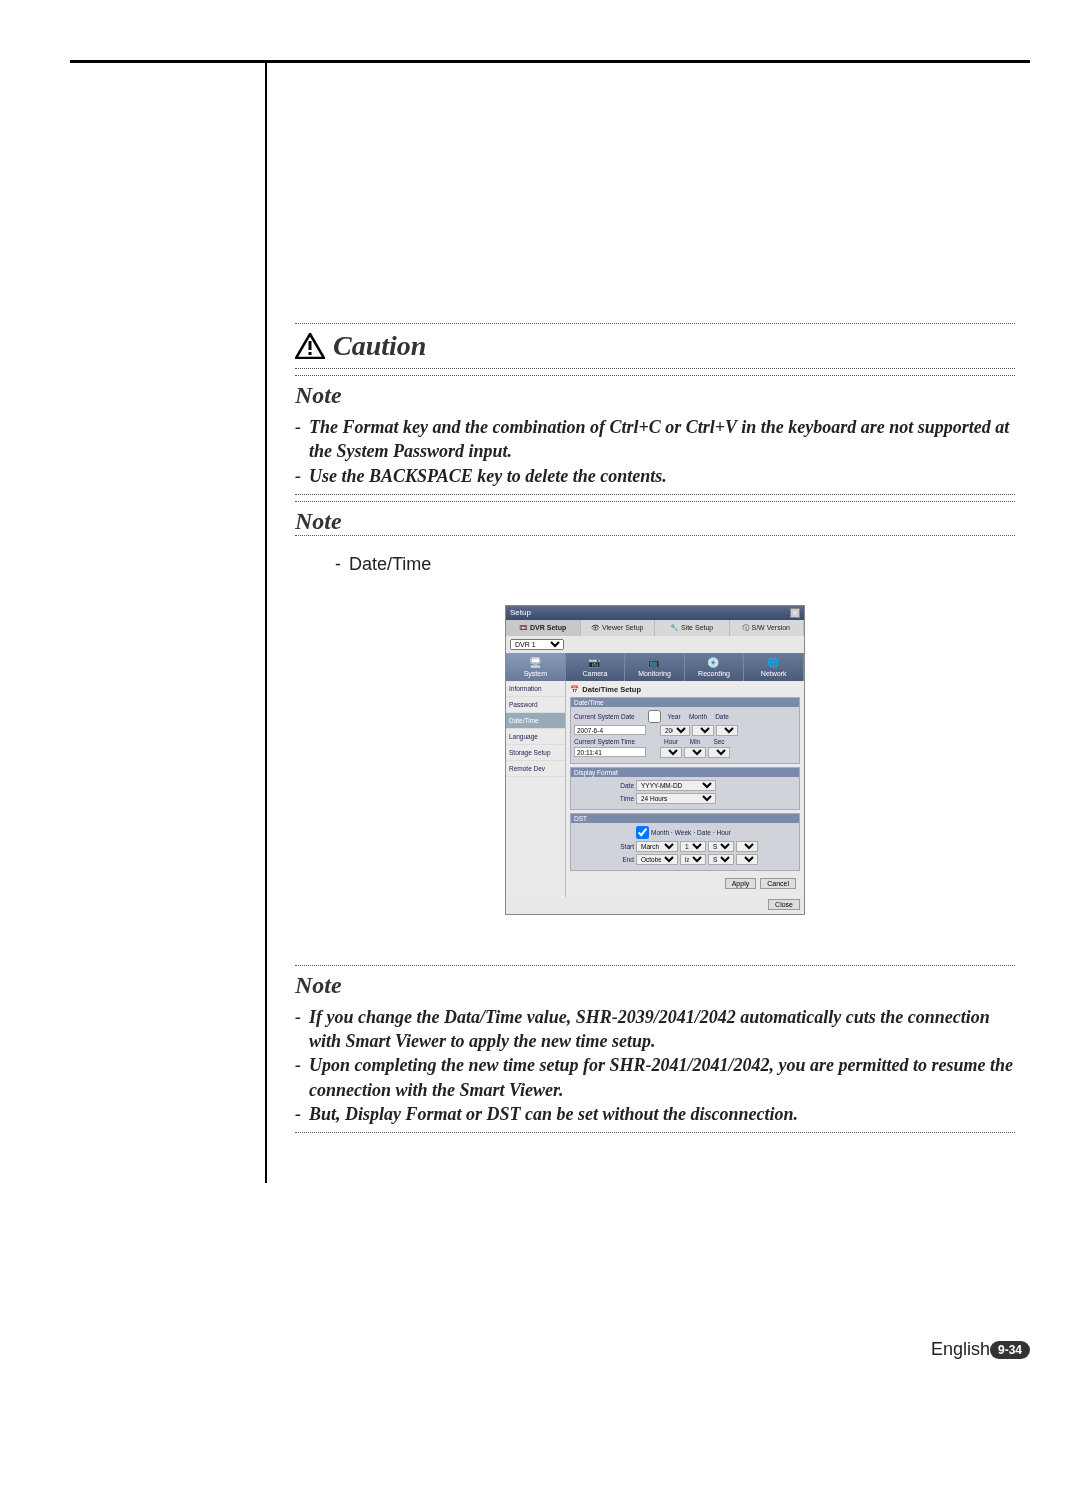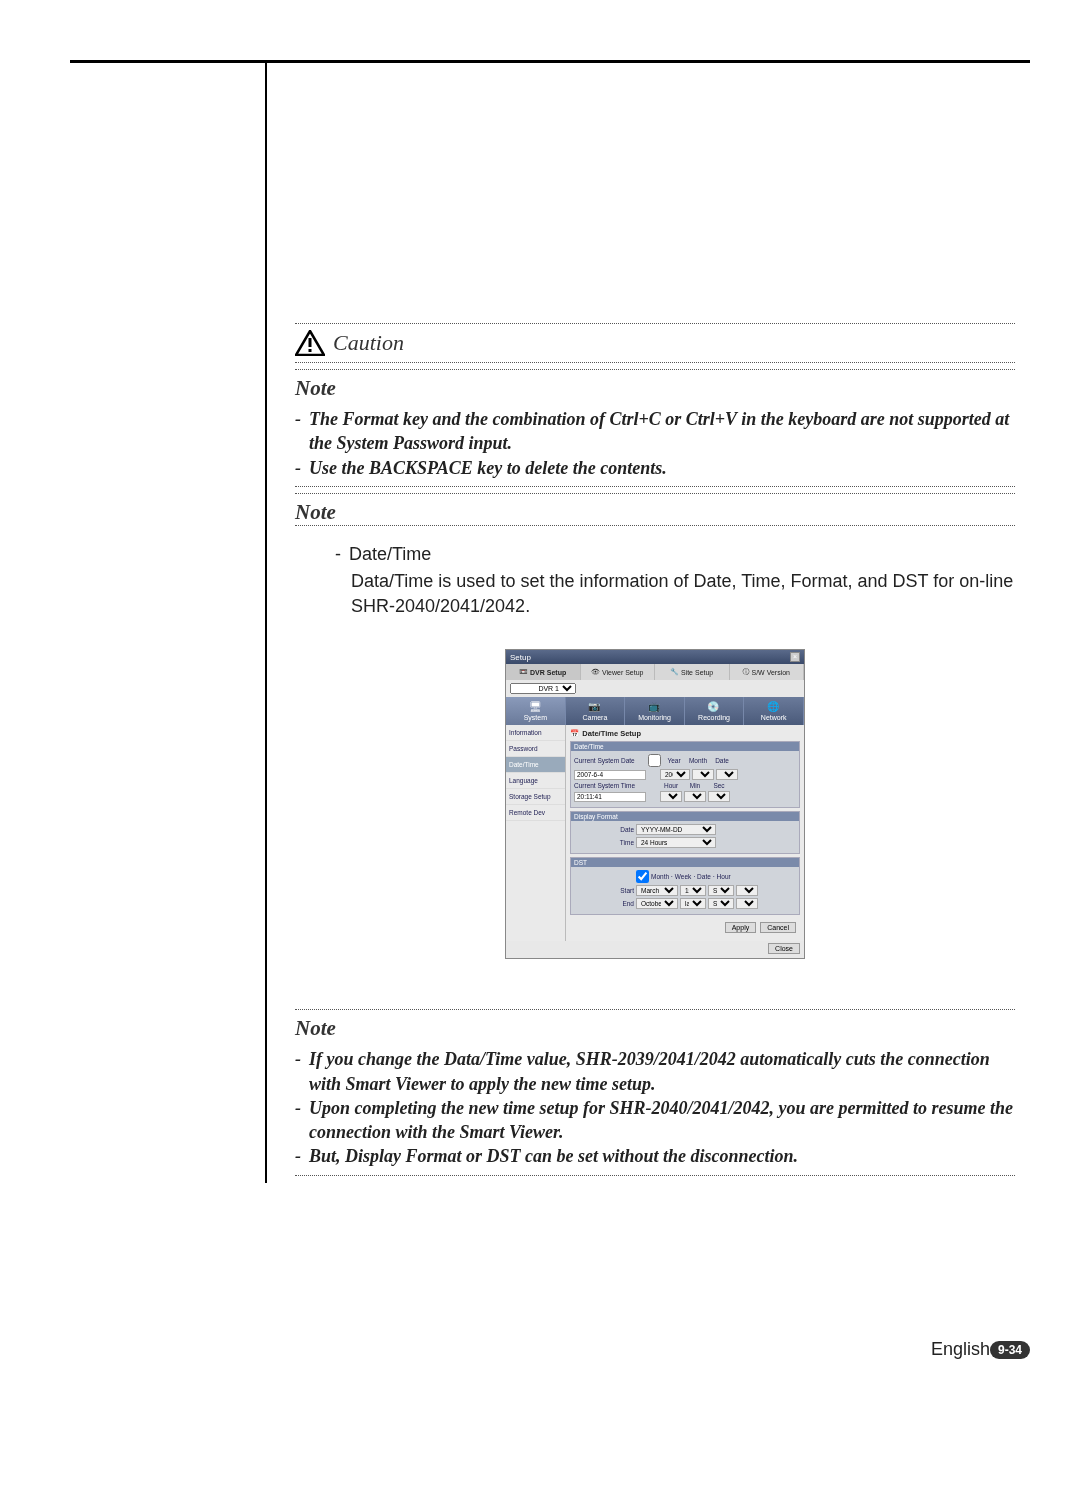--- a/index.html
+++ b/index.html
@@ -39,22 +39,22 @@
     margin: 0;
     width: 720px;
   }
   .callout-head {
     display: flex;
     align-items: center;
     gap: 8px;
     margin-top: 6px;
     margin-bottom: 0;
   }
-  .caution-head { font-style: italic; font-weight: normal; font-size: 22px; color: #333; font-family: "Times New Roman", serif; }
-  .note-head { font-style: italic; font-weight: bold; font-size: 21px; color: #333; font-family: "Times New Roman", serif; }
+  .caution-head { font-style: italic; font-weight: bold; font-size: 28px; color: #333; font-family: "Times New Roman", serif; }
+  .note-head { font-style: italic; font-weight: bold; font-size: 24px; color: #333; font-family: "Times New Roman", serif; }
   .warn-icon { width: 30px; height: 26px; }
   .body-italic {
     font-family: "Times New Roman", serif;
     font-style: italic;
     font-weight: bold;
     font-size: 18px;
     color: #222;
     margin: 6px 0;
     line-height: 1.35;
   }
@@ -81,21 +81,21 @@
     display: flex;
     justify-content: space-between;
     align-items: center;
     font-size: 8px;
   }
   .ss-close { width:10px; height:10px; background:#ccc; border:1px solid #888; text-align:center; line-height:8px; font-size:7px;}
   .ss-tabs { display:flex; background:#d8d8d8; }
   .ss-tab { flex:1; text-align:center; padding:3px 2px; border-right:1px solid #bbb; font-size:7px; display:flex; align-items:center; justify-content:center; gap:2px;}
   .ss-tab.active { background:#c8c8c8; font-weight:bold; }
   .ss-dvrsel { padding:3px 4px; background:#e8e8e8; }
-  .ss-dvrsel select { font-size:7px; width:66px;text-align:right; }
+  .ss-dvrsel select { font-size:7px; width:54px; }
   .ss-cat { display:flex; background: linear-gradient(#6a7a9a,#4a5a7a); }
   .ss-cat .c { flex:1; text-align:center; color:#fff; font-size:7px; padding:4px 0; border-right:1px solid #7788aa;}
   .ss-cat .c .ico { display:block; height:12px; margin-bottom:1px; font-size:10px; }
   .ss-cat .c.sel { background: linear-gradient(#8a9aba,#6a7a9a); }
   .ss-main { display:flex; min-height:170px; }
   .ss-side { width:60px; background:#eaeaea; border-right:1px solid #bbb; }
   .ss-side .sitem { padding:4px 3px; border-bottom:1px solid #ddd; font-size:6.5px; color:#225; }
   .ss-side .sitem.sel { background:#9ab; color:#fff; }
   .ss-panel { flex:1; background:#eaeaea; padding:4px; }
   .ss-panel .phead { font-weight:bold; font-size:7.5px; margin-bottom:3px; display:flex; align-items:center; gap:3px;}
@@ -162,21 +162,20 @@
     <div class="callout-head">
       <span class="note-head">Note</span>
     </div>
     <hr class="dotted-hr">
 
     <div class="plain-block">
       <div class="li">
           <span class="dash">-</span>
           <span class="title">Date/Time</span>
         </div>
-      <div class="desc">Data/Time is used to set the information of Date, Time, Format, and DST for on-line SHR-2040/2041/2042.</div>
     </div>
 
     <div class="screenshot-wrap">
       <div class="screenshot">
         <div class="ss-titlebar">
           <span>Setup</span>
           <span class="ss-close">×</span>
         </div>
         <div class="ss-tabs">
           <div class="ss-tab active">
@@ -304,21 +303,21 @@
     <div class="callout-head">
       <span class="note-head">Note</span>
     </div>
     <div class="body-italic">
       <div class="li">
           <span class="dash">-</span>
           <span class="txt">If you change the Data/Time value, SHR-2039/2041/2042 automatically cuts the connection with Smart Viewer to apply the new time setup.</span>
         </div>
       <div class="li">
           <span class="dash">-</span>
-          <span class="txt">Upon completing the new time setup for SHR-2040/2041/2042, you are permitted to resume the connection with the Smart Viewer.</span>
+          <span class="txt">Upon completing the new time setup for SHR-2041/2041/2042, you are permitted to resume the connection with the Smart Viewer.</span>
         </div>
       <div class="li">
           <span class="dash">-</span>
           <span class="txt">But, Display Format or DST can be set without the disconnection.</span>
         </div>
     </div>
     <hr class="dotted-hr">
 
   </div>
 

